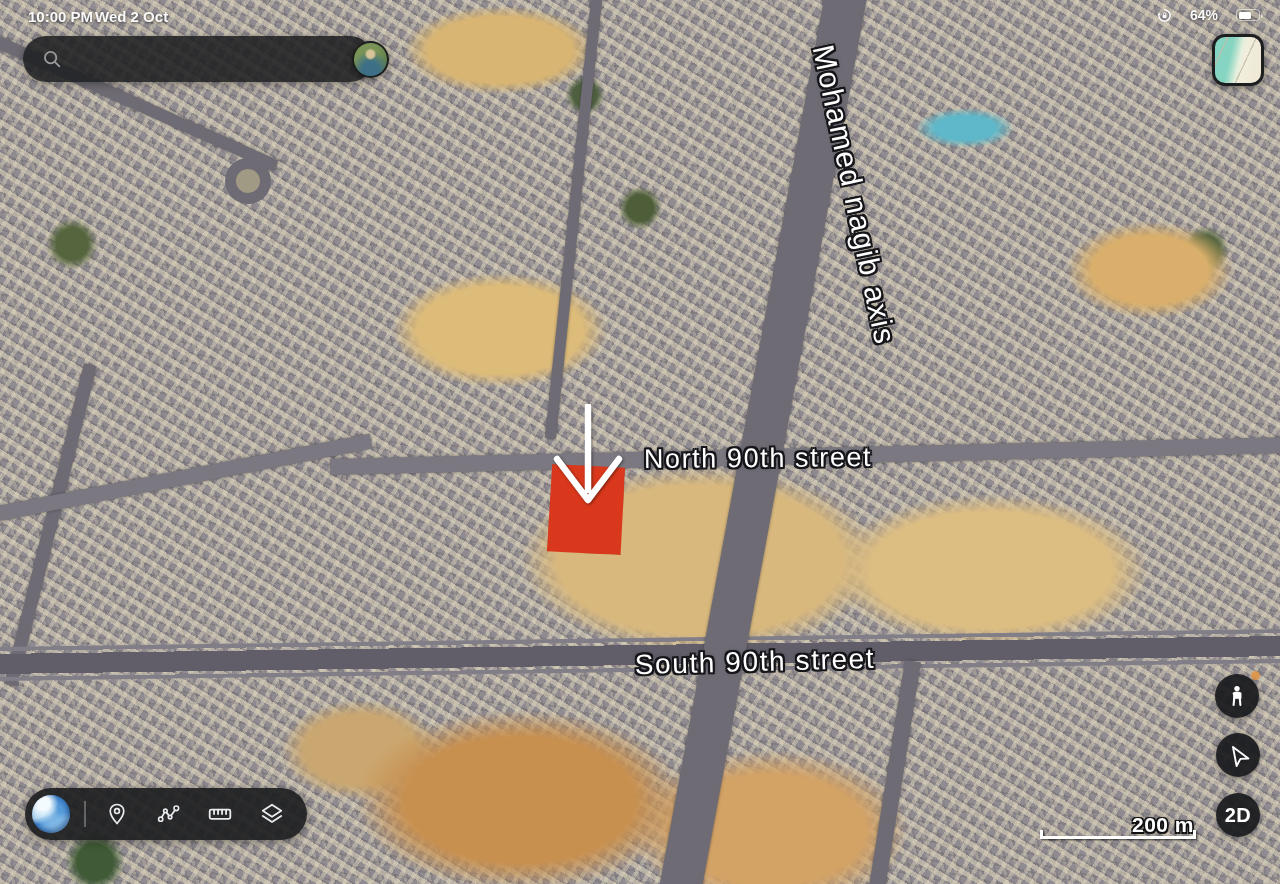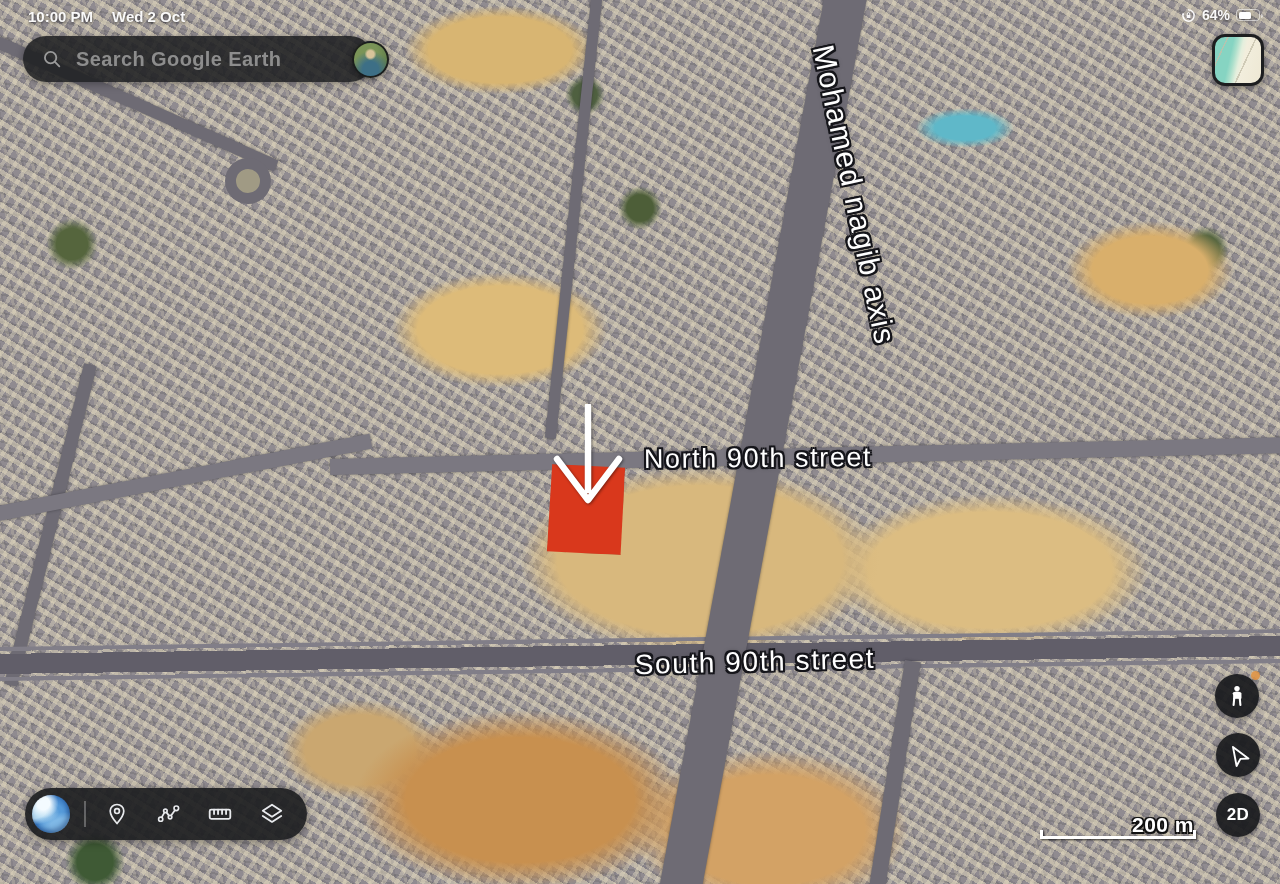--- a/index.html
+++ b/index.html
@@ -56,24 +56,24 @@
 
   
   .red-marker { position:absolute; left:548px; top:465px; width:76px; height:89px;
     background:#d9381c; transform:rotate(1.5deg);
     clip-path:polygon(4% 0%, 100% 2%, 97% 100%, 0% 98%);
     box-shadow:2px 3px 6px rgba(60,20,10,.35); }
   .marker-arrow { position:absolute; left:542px; top:404px; width:92px; height:104px;
     filter:drop-shadow(1px 1px 1.5px rgba(0,0,0,.45)); }
 
   
-  .status-left { position:absolute; left:28px; top:8px; display:flex; gap:19px;
+  .status-left { position:absolute; left:28px; top:8px; display:flex; gap:2px;
     color:rgba(255,255,255,.96); font-size:15px; font-weight:700;
     text-shadow:0 1px 3px rgba(0,0,0,.65); }
-  .status-right { position:absolute; right:20px; top:7px; display:flex; gap:6px;
+  .status-right { position:absolute; right:20px; top:7px; display:flex; gap:18px;
     align-items:center; color:rgba(255,255,255,.96); font-size:14px; font-weight:600;
     text-shadow:0 1px 3px rgba(0,0,0,.65);text-align:right; }
   .battery { width:24px; height:12px; border:1px solid rgba(255,255,255,.55);
     border-radius:3.5px; position:relative; padding:1.5px;
     filter:drop-shadow(0 1px 2px rgba(0,0,0,.5)); }
   .battery-fill { height:100%; width:64%; background:#fff; border-radius:1.5px; }
   .battery-cap { position:absolute; right:-4px; top:3.5px; width:2.5px; height:4.5px;
     background:rgba(255,255,255,.55); border-radius:0 2px 2px 0; }
 
   
@@ -98,21 +98,21 @@
     border-radius:13px; border:3px solid #1d1e20; overflow:hidden;
     box-shadow:0 2px 6px rgba(0,0,0,.4);
     background:
       repeating-linear-gradient(115deg, rgba(0,0,0,0) 0 11px, rgba(196,191,170,.75) 11px 12.5px, rgba(0,0,0,0) 12.5px 26px),
       linear-gradient(103deg, #86d4c2 0 34%, #aadfcb 42%, #e4efdd 52%, #f2eedd 60%, #eee8d4 100%); }
 
   
   .round-btn { position:absolute; width:44px; height:44px; border-radius:50%;
     background:rgba(25,26,29,.93); display:flex; align-items:center; justify-content:center;
     color:#fff; box-shadow:0 2px 6px rgba(0,0,0,.35); cursor:pointer; }
-  .btn-2d-text { font-size:17px; font-weight:700; letter-spacing:.5px; color:#fff; }
+  .btn-2d-text { font-size:20px; font-weight:700; letter-spacing:.5px; color:#fff; }
   .pegman-badge { position:absolute; left:1251px; top:671px; width:9px; height:9px;
     border-radius:50%; background:#e0923f; opacity:.85; }
 
   
   .scale-wrap { position:absolute; left:1040px; top:813px; width:156px; }
   .scale-text { position:absolute; right:2px; top:0; color:#fff; font-size:21px;
     font-weight:700; letter-spacing:.5px;
     text-shadow:-1.5px -1.5px 0 #111, 1.5px -1.5px 0 #111, -1.5px 1.5px 0 #111,
       1.5px 1.5px 0 #111, 0 0 4px rgba(0,0,0,.6); }
   .scale-line { position:absolute; left:0; top:17px; width:156px; height:9px;
@@ -180,21 +180,20 @@
       <div class="battery-fill"></div>
       <div class="battery-cap"></div>
     </div>
   </div>
 
   <div class="search-pill">
     <svg width="22" height="22" viewBox="0 0 24 24">
       <circle cx="10.5" cy="10.5" r="6.2" fill="none" stroke="#9b9b9b" stroke-width="2"></circle>
       <path d="M15.2 15.2 L20 20" stroke="#9b9b9b" stroke-width="2" stroke-linecap="round"></path>
     </svg>
-    <input class="search-input" type="text" placeholder="Search Google Earth" style="">
   </div>
   <div class="avatar"></div>
 
   <div class="minimap"></div>
 
   <div class="round-btn" style="left:1215px; top:674px;">
     <svg width="24" height="24" viewBox="0 0 24 24">
       <circle cx="12" cy="4.6" r="2.7" fill="#fff"></circle>
       <path d="M8.6 9.6 q3.4 -1.9 6.8 0 l0 4.4" fill="none" stroke="#fff" stroke-width="2.1" stroke-linecap="round"></path>
       <path d="M9.2 9.3 L9.2 14.6 M14.8 9.3 L14.8 14.6" stroke="#fff" stroke-width="2.1" stroke-linecap="round"></path>

